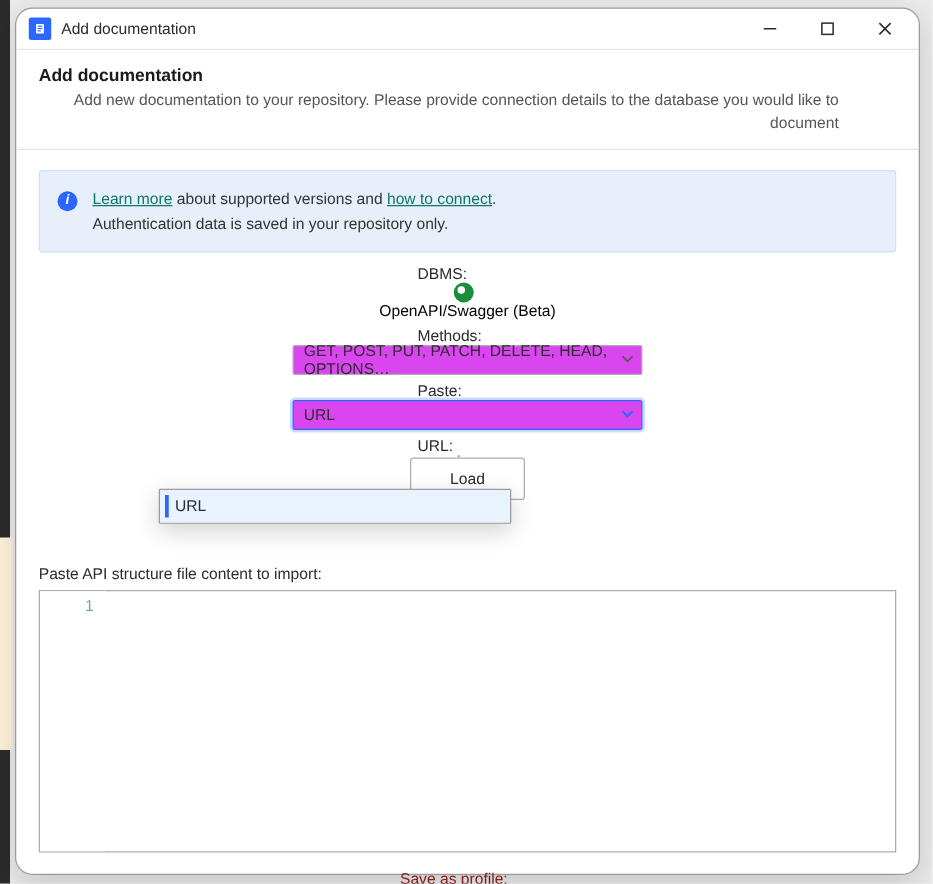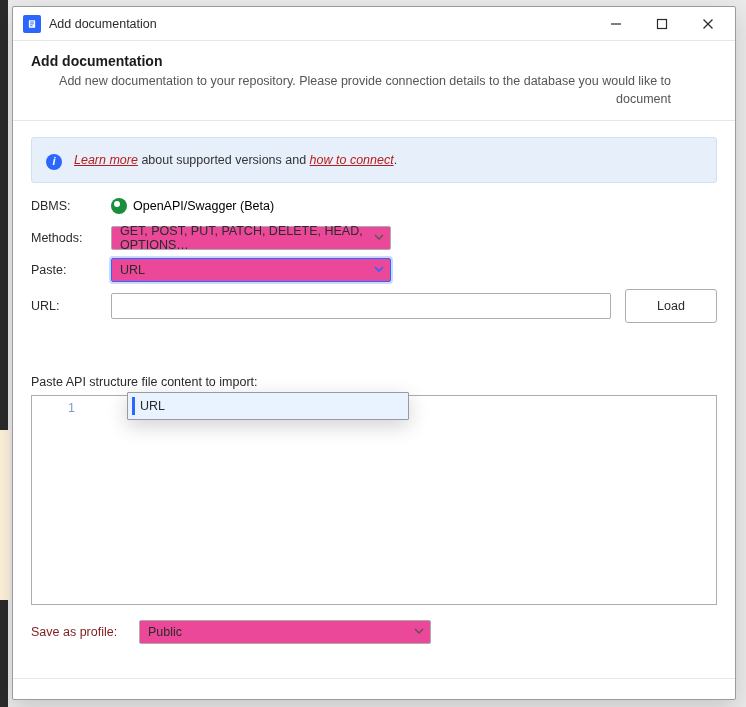--- a/index.html
+++ b/index.html
@@ -11,21 +11,21 @@
   .bgstrip {
     position:absolute; left:0; top:0; width:8px; height:100%;
     background: #2b2b2b;
   }
   .bgstrip2 {
     position:absolute; left:0; top:430px; width:10px; height:170px;
     background: #fff2db;
   }
   .window {
     position: absolute; left: 12px; top: 6px; width: 724px; height: 694px;
-    background: #fff; border: 1px solid #9b9b9b; border-radius: 2px;
+    background: #fff; border: 1px solid #9b9b9b; border-radius: 14px;
     box-shadow: 0 8px 24px rgba(0,0,0,.15);
     display: flex; flex-direction: column;
   }
   .titlebar {
     height: 34px; display: flex; align-items: center; padding: 0 4px 0 10px;
     border-bottom: 1px solid #e6e6e6;
   }
   .title-icon {
     width: 18px; height: 18px; background: #2b67ff; border-radius: 2px;
     display:flex; align-items:center; justify-content:center; color:#fff; font-weight:bold;
@@ -44,33 +44,33 @@
     background: #E7EFFB; border: 1px solid #cfe0f7; border-radius:3px;
     padding: 12px 14px 12px 42px; position:relative; color:#333; line-height:1.6;
     margin-bottom: 10px;
   }
   .info-banner .info-icon {
     position:absolute; left:14px; top:16px; width:16px; height:16px;
     background:#2b67ff; border-radius:50%; color:#fff;
     display:flex; align-items:center; justify-content:center; font-style:italic; font-weight:bold;
     font-size:11px;
   }
-  .info-banner a { color:#b91c1c; text-decoration: underline; font-style: italic; }
-  .row { display:flex; align-items:center; margin: 6px 0; min-height:26px; }
+  .info-banner a { color:#0f766e; text-decoration: underline; }
+  .row { display:flex; align-items:center; margin: 6px 0; min-height:26px;flex-direction:column; }
   .row .lbl { width: 80px; color:#2b2b2b; }
   .dbms-icon {
     width:16px; height:16px; background:#1a8f3b; border-radius:50%; margin-right:6px;
     position:relative;
   }
   .dbms-icon::after{
     content:""; position:absolute; width:6px;height:6px;background:#fff;border-radius:50%;
     left:3px; top:3px;
   }
   .select {
-    height: 24px; border:1px solid #adadad; background:#ec4899; border-radius:2px;
+    height: 24px; border:1px solid #adadad; background:#d946ef; border-radius:2px;
     display:flex; align-items:center; padding: 0 22px 0 8px; position:relative; color:#2b2b2b;
     min-width: 120px;
   }
   .select.small { width: 280px; }
   .select.mode { width: 280px; border:1.5px solid #2b67ff; outline: 2px solid rgba(43,103,255,.25); }
   .select.profile { width: 292px; }
   .select .chev {
     position:absolute; right:6px; top:50%; transform:translateY(-50%); color:#555;
   }
   .chev svg { width:10px; height:10px; }
@@ -161,20 +161,21 @@
       <h1>Add documentation</h1>
       <p>Add new documentation to your repository. Please provide connection details to the database you would like to document</p>
     </div>
 
     <div class="content">
       <div class="info-banner">
         <div class="info-icon">i</div>
         <div>
           <a href="#">Learn more</a><span> about supported versions and </span><a href="#">how to connect</a><span>.</span>
         </div>
+        <div>Authentication data is saved in your repository only.</div>
       </div>
 
       <div class="row">
         <div class="lbl">DBMS:</div>
         <div class="dbms-icon"></div>
         <div>OpenAPI/Swagger (Beta)</div>
       </div>
 
       <div class="row">
         <div class="lbl">Methods:</div>

